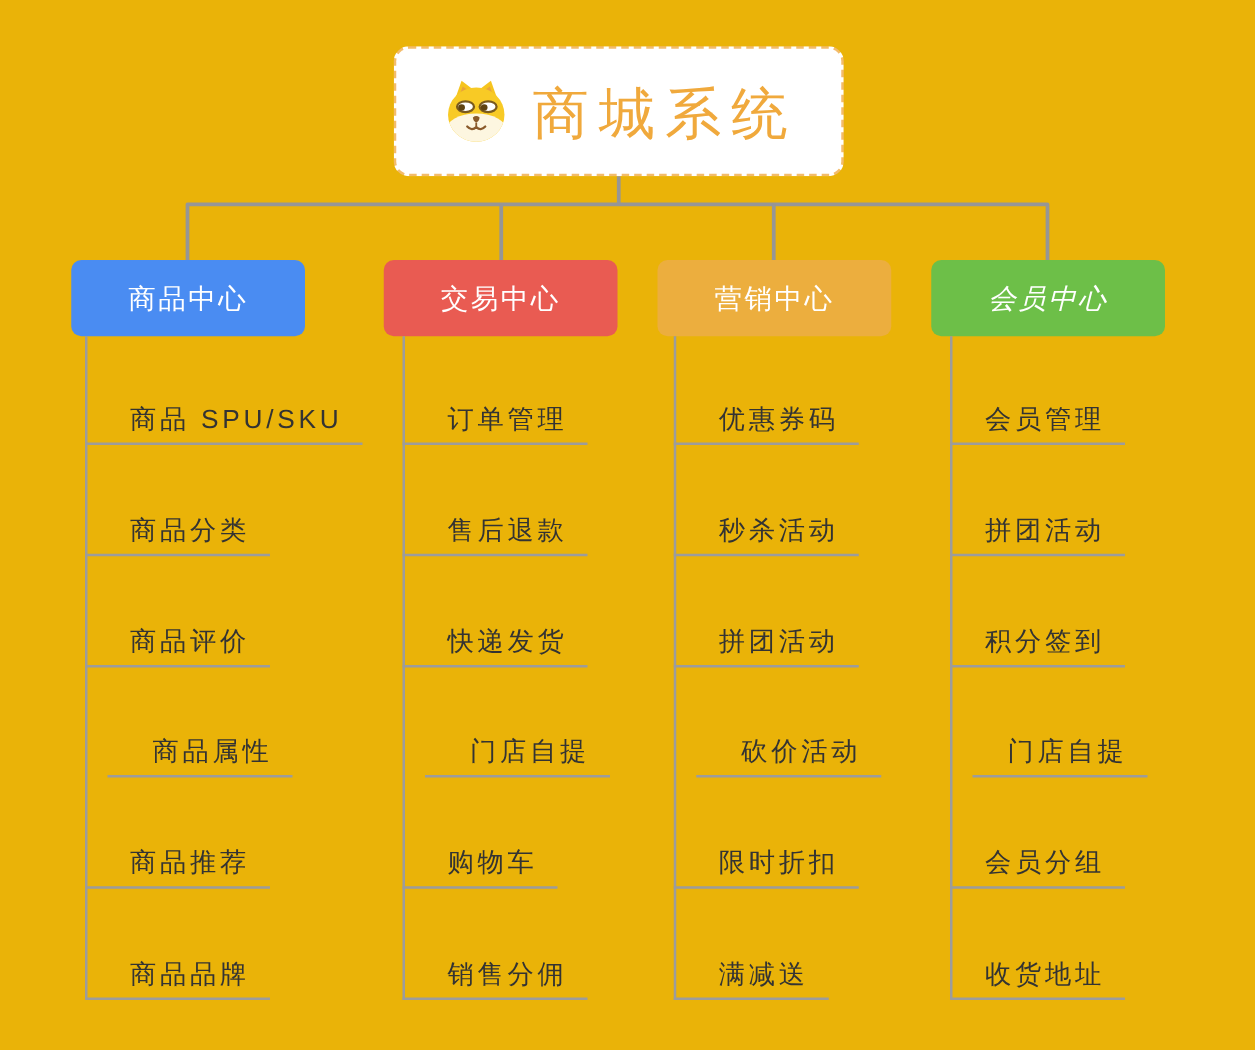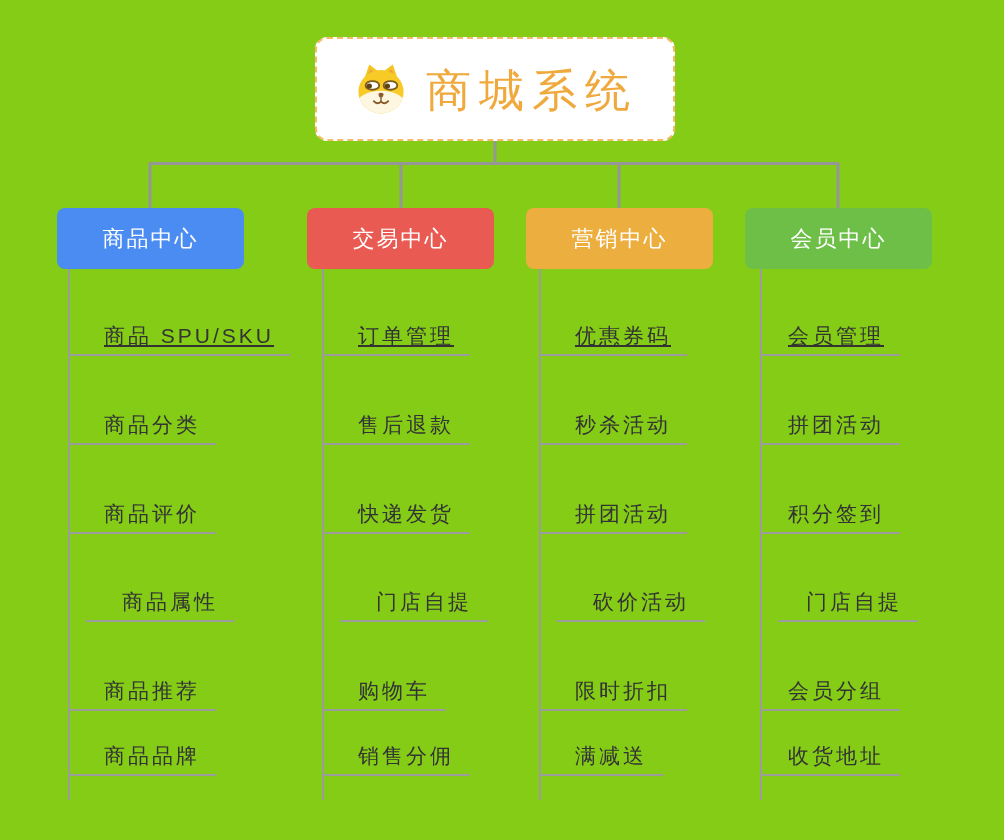--- a/index.html
+++ b/index.html
@@ -1,18 +1,18 @@
 <!DOCTYPE html>
 <html><head>
 <meta charset="utf-8">
 <style>
   html,body { margin:0; padding:0; }
   .stage {
     position:relative; width:1004px; height:840px;
-    background:#84cc16; overflow:hidden;
+    background:#eab308; overflow:hidden;
     font-family:"Liberation Sans","DejaVu Sans",sans-serif;
   }
   
   .root-node {
     position:absolute; left:315px; top:37px; width:360px; height:104px;
     box-sizing:border-box; background:#FFFFFF;
     border:2px dashed #F3BC6B; border-radius:12px;
     display:flex; align-items:center; justify-content:center; gap:16px;
   }
   .root-title {
@@ -44,22 +44,22 @@
     border-bottom:2px solid #9C9C9C;
     padding:0 16px 0 36px;
     display:flex; align-items:flex-end;
     font-size:21px; letter-spacing:3px; color:#333333; white-space:nowrap;
   }
   .child span { padding-bottom:8px; line-height:1; }
   .b0 .child { left:68px; }
   .b1 .child { left:322px; }
   .b2 .child { left:539px; }
   .b3 .child { left:760px;padding-left:28px; }
-  .r0 { top:310px;text-decoration:underline; } .r1 { top:399px; } .r2 { top:488px; }
-  .r3 { top:576px;margin-left:18px; } .r4 { top:665px; } .r5 { top:730px; }
+  .r0 { top:310px; } .r1 { top:399px; } .r2 { top:488px; }
+  .r3 { top:576px;margin-left:18px; } .r4 { top:665px; } .r5 { top:754px; }
 </style>
 </head>
 <body>
 
 <div class="stage">
 
   <svg class="connectors" width="1004" height="840">
     <g stroke="#969696" stroke-width="3" fill="none" stroke-linejoin="round" stroke-linecap="butt">
       <path d="M495 141 L495 163.5"></path>
       <path d="M150 208 L150 163.5 L838 163.5 L838 208"></path>
@@ -157,21 +157,21 @@
       </div>
     <div class="child r4">
         <span>限时折扣</span>
       </div>
     <div class="child r5">
         <span>满减送</span>
       </div>
   </div>
 
   <div class="b3">
-    <div class="branch-box" style="background-color: rgb(109, 191, 72);">会员中心</div>
+    <div class="branch-box" style="background-color: rgb(109, 191, 72); font-style: italic;">会员中心</div>
     <div class="spine"></div>
     <div class="child r0">
         <span>会员管理</span>
       </div>
     <div class="child r1">
         <span>拼团活动</span>
       </div>
     <div class="child r2">
         <span>积分签到</span>
       </div>

